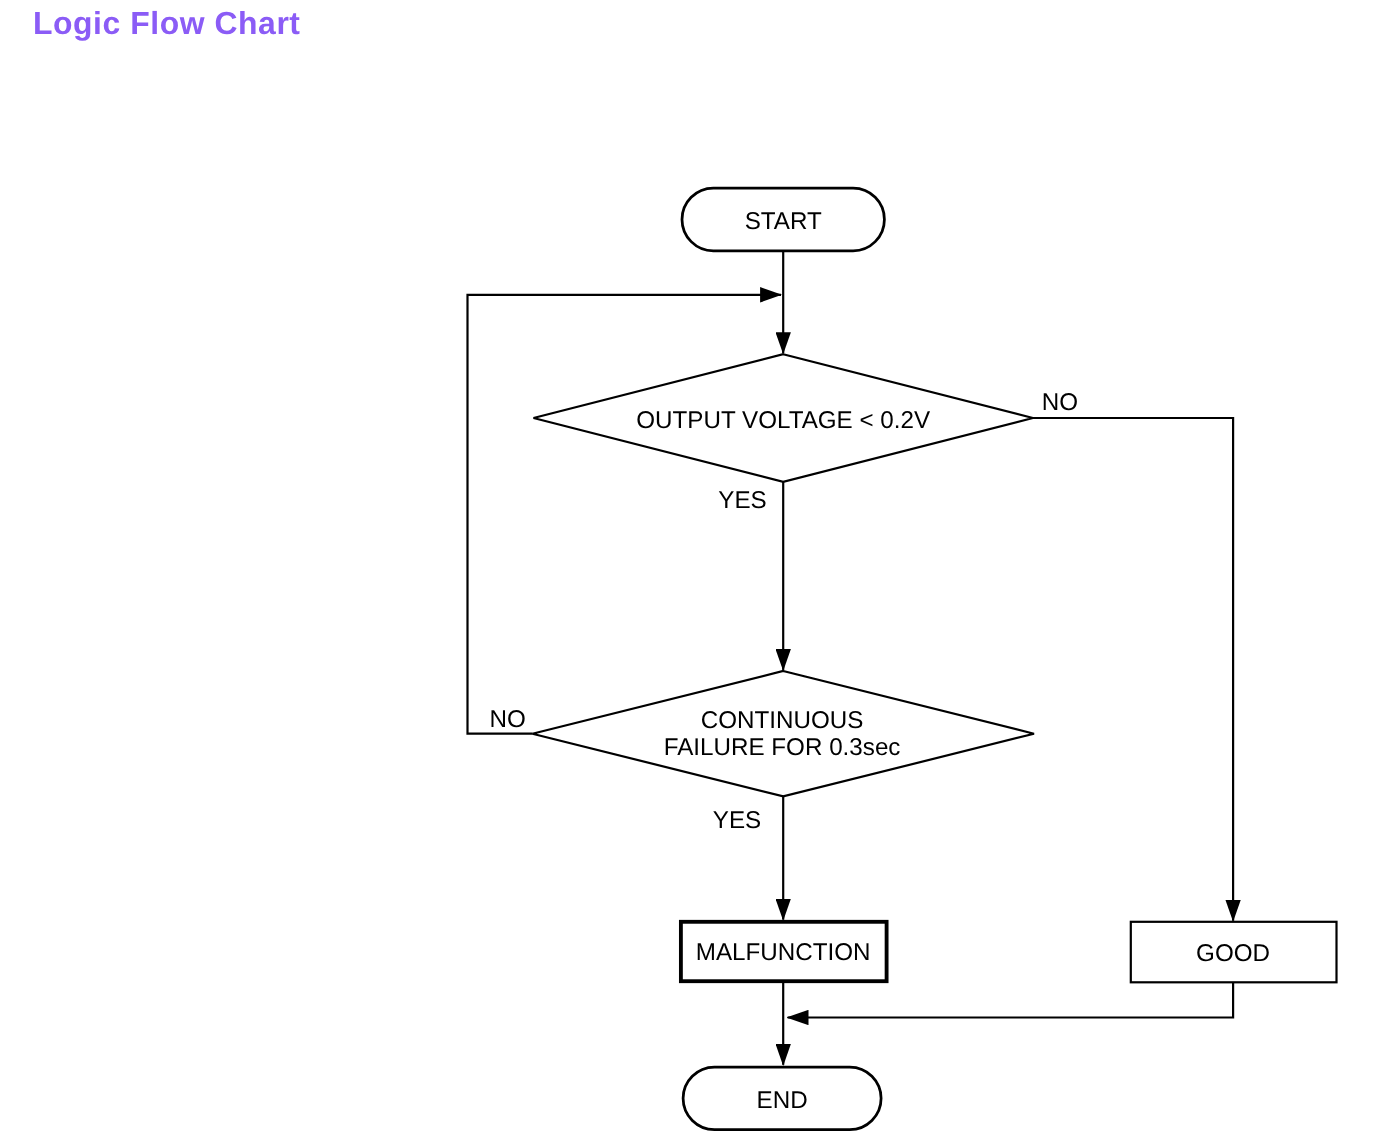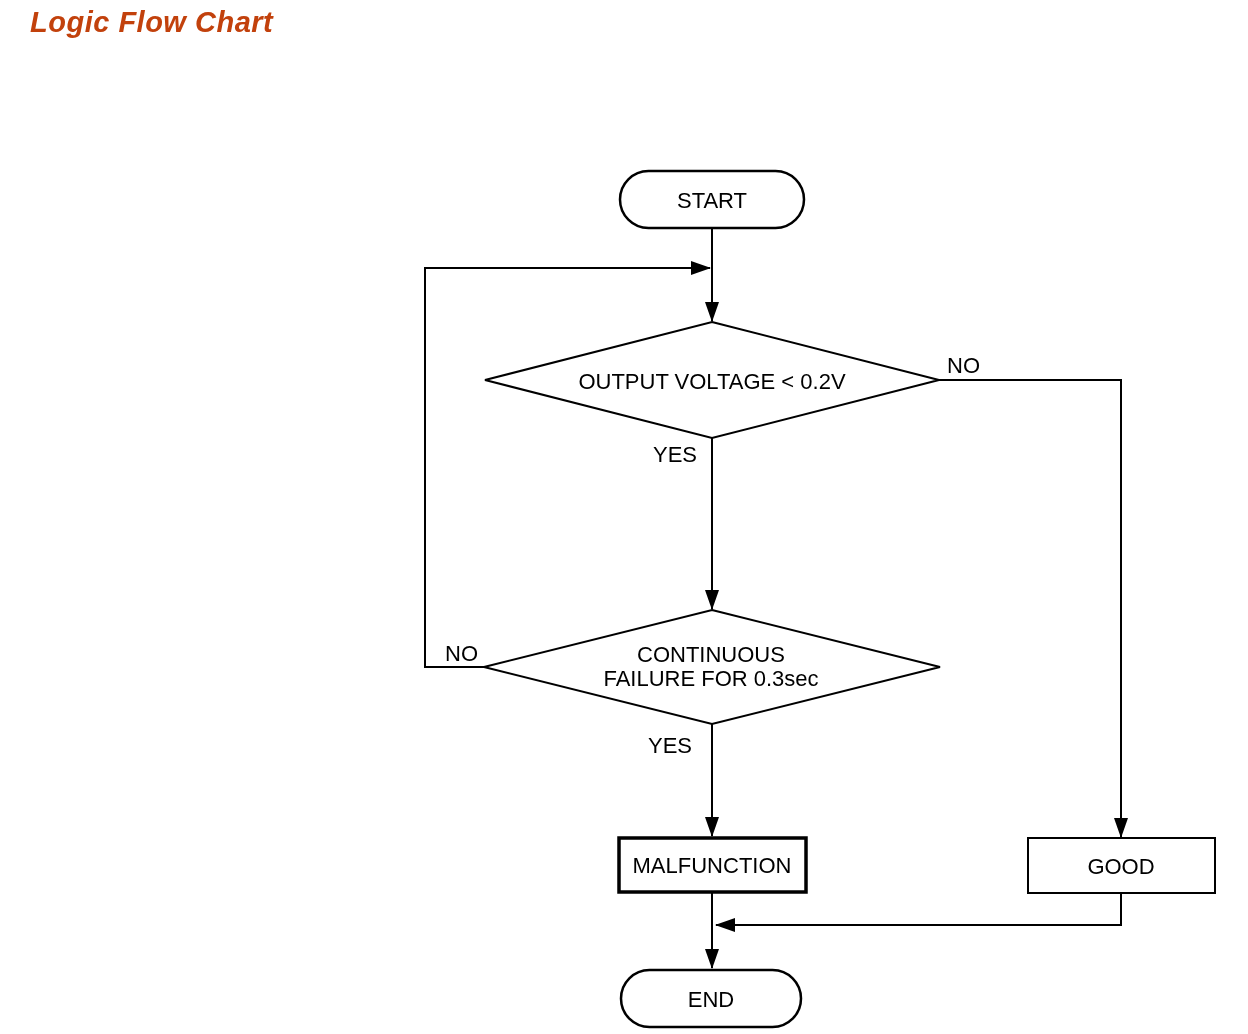--- a/index.html
+++ b/index.html
@@ -15,24 +15,23 @@
     background: #ffffff;
     overflow: hidden;
   }
   .page-title {
     position: absolute;
     left: 30px;
     top: 6px;
     margin: 0;
     font-size: 29px;
     font-weight: bold;
-    color: #c2410c;
+    color: #8b5cf6;
     letter-spacing: 0.5px;
     font-family: "Liberation Sans", sans-serif;
-    font-style: italic;
   }
   svg.flowchart {
     position: absolute;
     left: 0;
     top: 0;
   }
   .shape {
     fill: #ffffff;
     stroke: #000000;
     stroke-width: 2.5;

